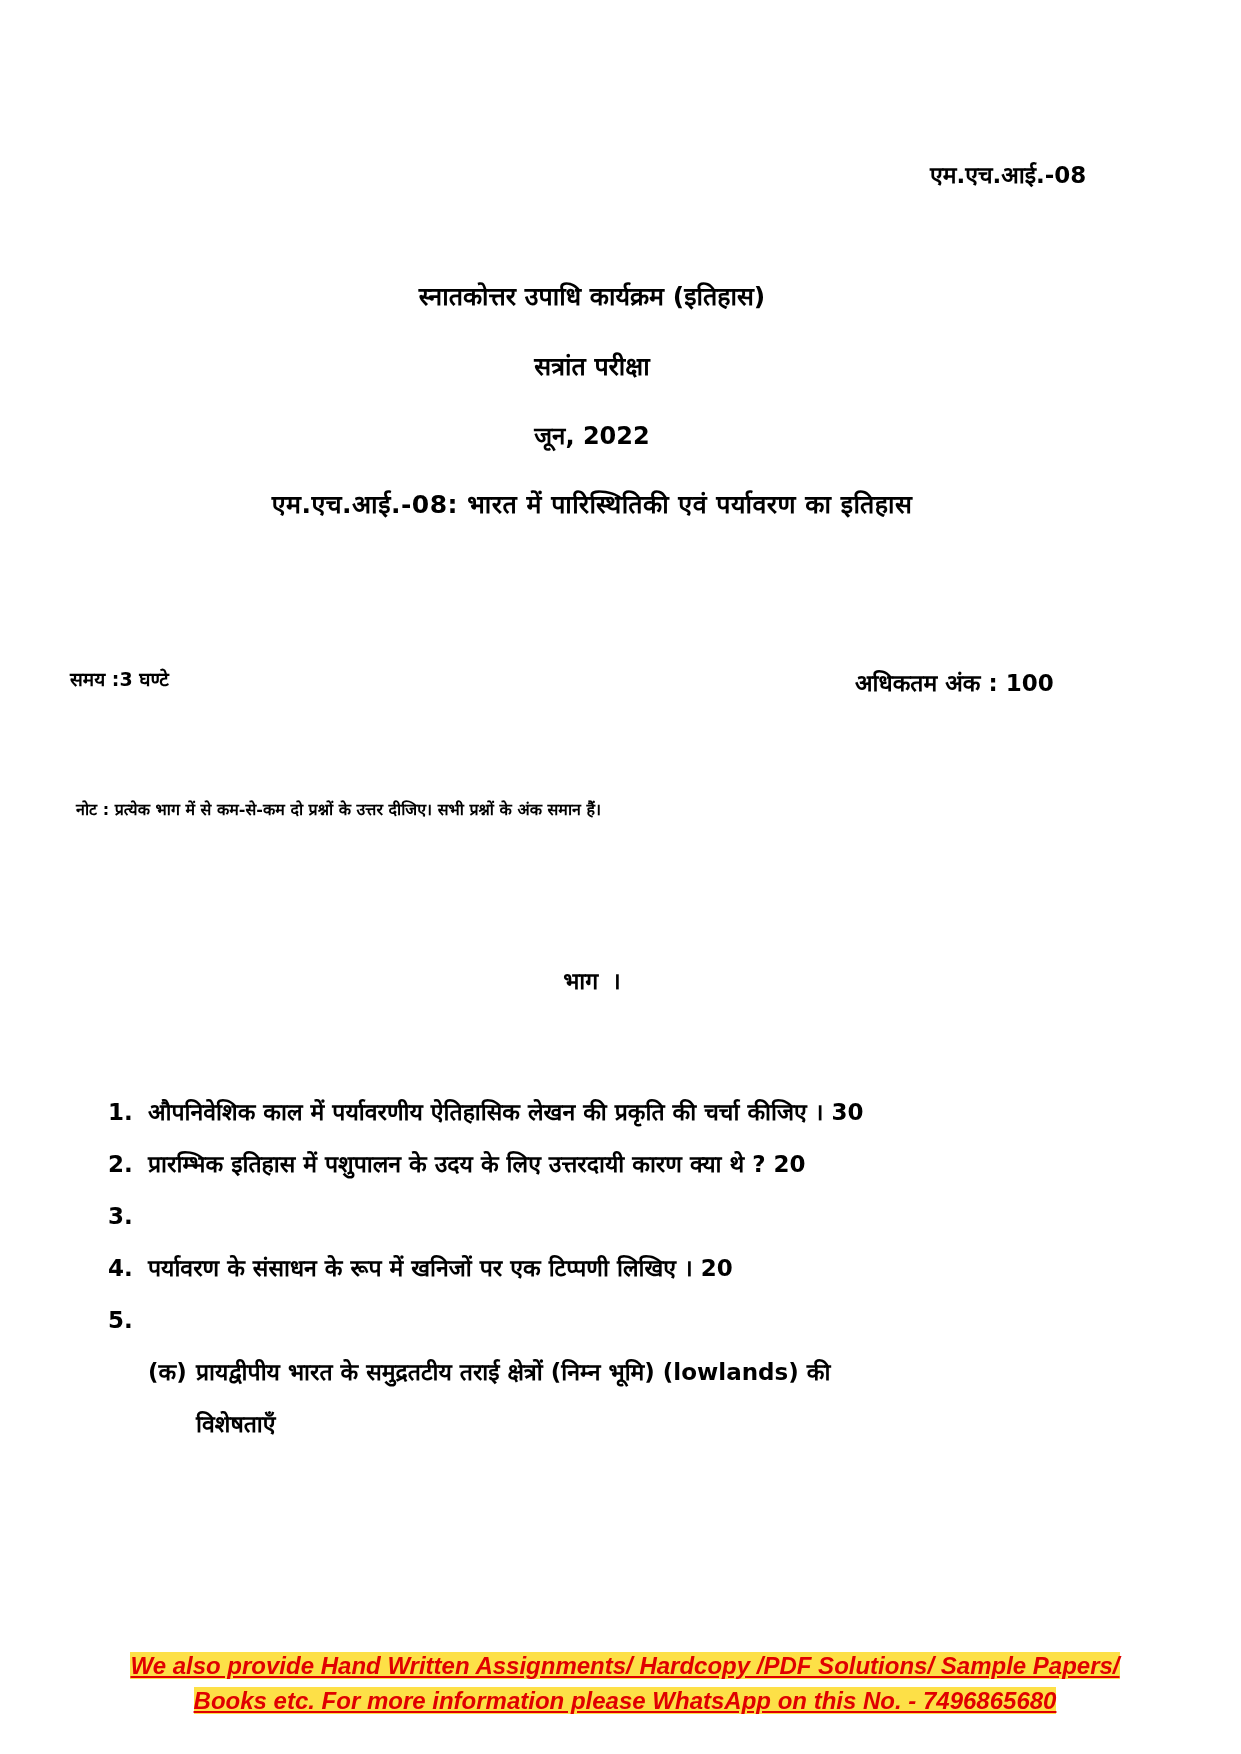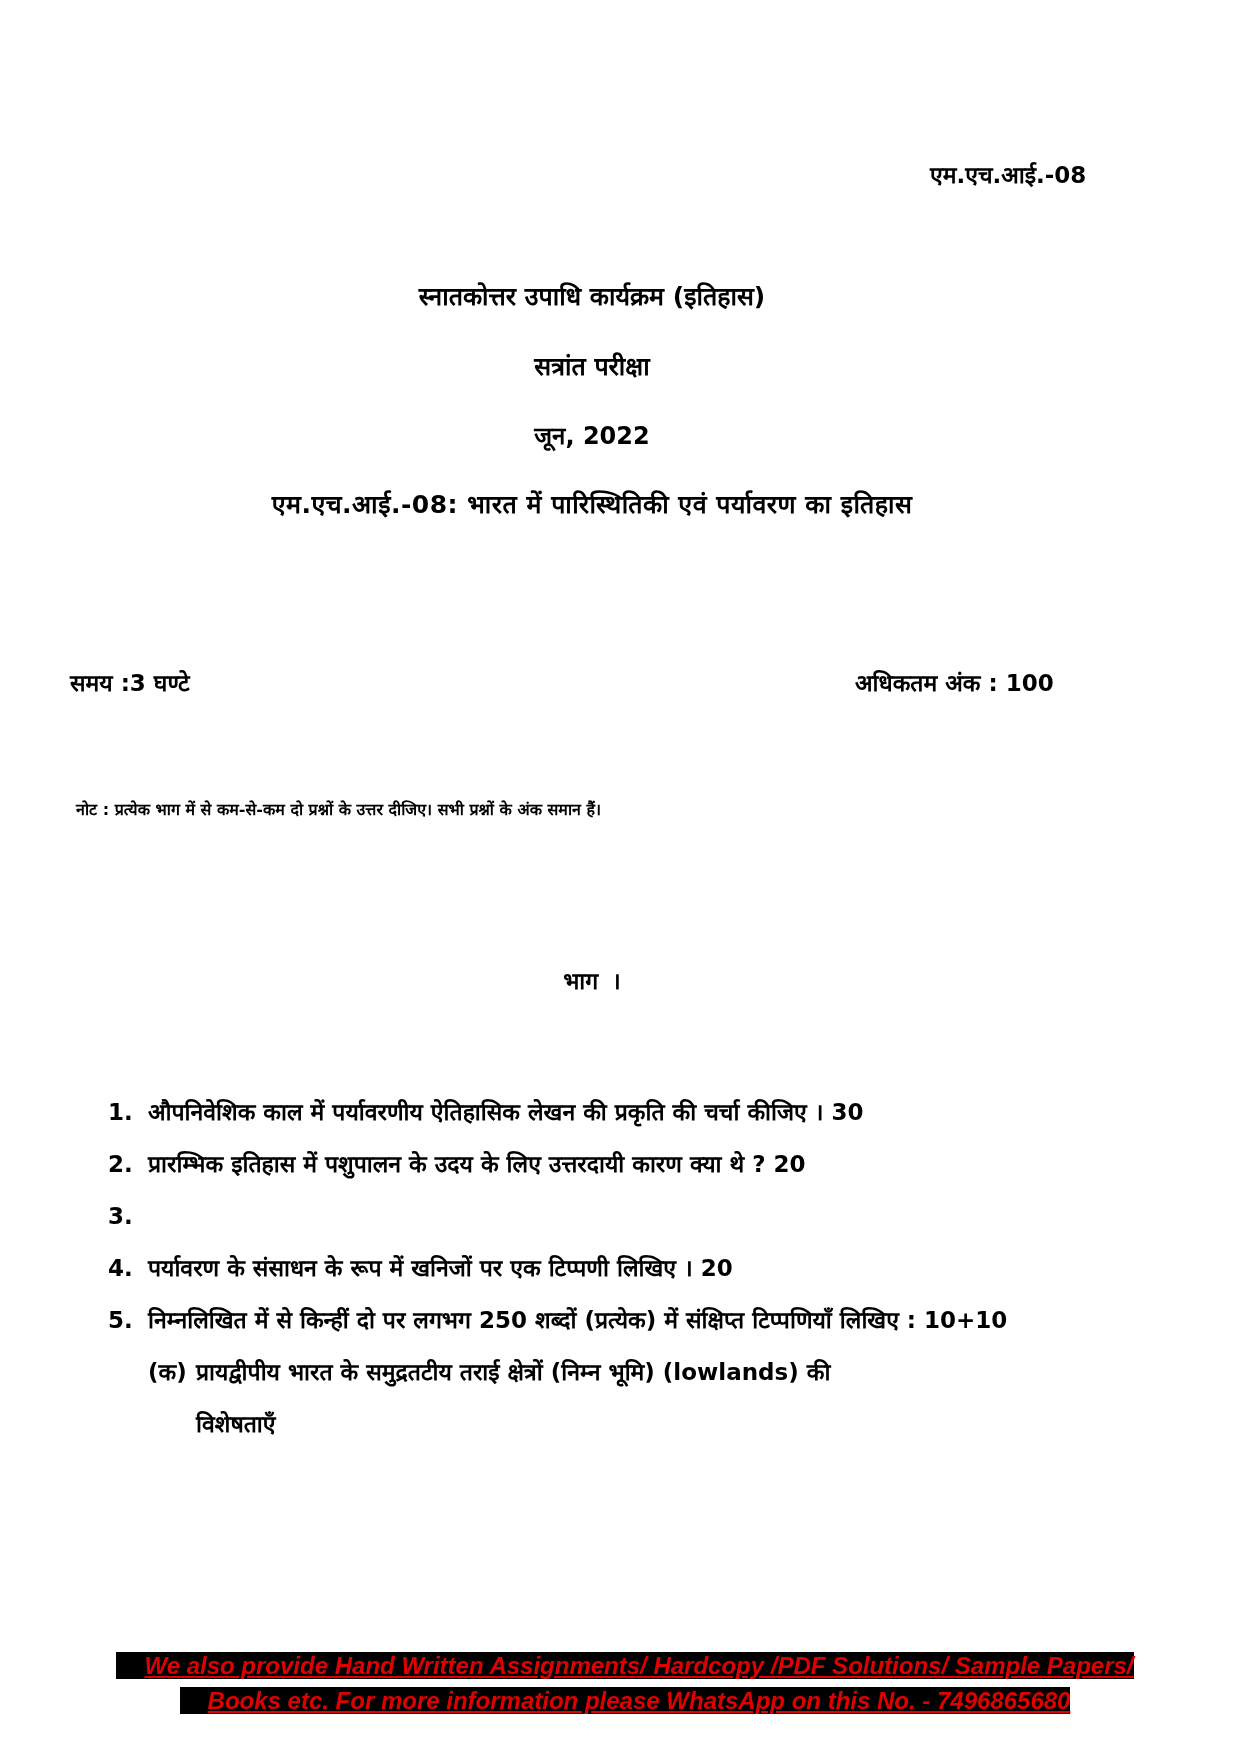--- a/index.html
+++ b/index.html
@@ -8,38 +8,38 @@
       font-family: "DejaVu Sans", "Liberation Sans", sans-serif;
       color: #000000; font-weight: bold;
     }
     .abs { position: absolute; white-space: nowrap; }
     .code-top { left: 930px; top: 158px; font-size: 23px; }
     .center { left: 0; width: 1184px; text-align: center; }
     .h1 { top: 278px; font-size: 25px; }
     .h2 { top: 348px; font-size: 25px; }
     .h3 { top: 418px; font-size: 24px; }
     .h4 { top: 486px; font-size: 25px; letter-spacing: 0.5px; }
-    .meta-left { left: 70px; top: 666px; font-size: 23px; }
+    .meta-left { left: 70px; top: 666px; font-size: 19px; }
     .meta-right { left: 855px; top: 666px; font-size: 23px; }
     .note { left: 76px; top: 784px; width: 1000px; font-size: 16px; line-height: 52px; white-space: normal; }
     .section { top: 964px; font-size: 23px; font-family: Liberation Mono, monospace; }
     .qlist { position: absolute; left: 108px; top: 1086px; width: 1020px; font-size: 23px; }
     .q { display: flex; line-height: 52px; }
     .q-num { width: 40px; flex: none; }
     .q-text { flex: 1; }
     .sub { display: flex; line-height: 52px; padding-left: 40px; }
     .sub-label { flex: none; width: 48px; }
     .sub-text { flex: 1; }
     .sub-cont { padding-left: 88px; line-height: 52px; }
     .banner {
       position: absolute; left: 100px; top: 1648px; width: 1050px;
       font-family: "Liberation Sans", sans-serif; font-style: italic; font-size: 24px;
       color: #e00000; text-decoration: underline; text-align: center; line-height: 35px;
     }
-    .banner span { background: #000000; padding-left: 28px; }
+    .banner span { background: #fde047; }
   </style>
 </head>
 <body>
 
 <div class="abs code-top">एम.एच.आई.-08</div>
 <div class="abs center h1">स्नातकोत्तर उपाधि कार्यक्रम (इतिहास)</div>
 <div class="abs center h2">सत्रांत परीक्षा</div>
 <div class="abs center h3">जून, 2022</div>
 <div class="abs center h4">एम.एच.आई.-08: भारत में पारिस्थितिकी एवं पर्यावरण का इतिहास</div>
 
@@ -61,21 +61,20 @@
   </div>
   <div class="q" style="padding-right:110px;">
     <span class="q-num">3.</span>
   </div>
   <div class="q">
     <span class="q-num">4.</span>
     <span class="q-text">पर्यावरण के संसाधन के रूप में खनिजों पर एक टिप्पणी लिखिए । 20</span>
   </div>
   <div class="q" style="padding-right:100px;">
     <span class="q-num">5.</span>
-    <span class="q-text">निम्नलिखित में से किन्हीं दो पर लगभग 250 शब्दों (प्रत्येक) में संक्षिप्त टिप्पणियाँ लिखिए : 10+10</span>
   </div>
   <div class="sub">
     <span class="sub-label">(क)</span>
     <span class="sub-text">प्रायद्वीपीय भारत के समुद्रतटीय तराई क्षेत्रों (निम्न भूमि) (lowlands) की</span>
   </div>
   <div class="sub-cont">विशेषताएँ</div>
 </div>
 
 <div class="banner">
   <span>We also provide Hand Written Assignments/ Hardcopy /PDF Solutions/ Sample Papers/</span><br>

